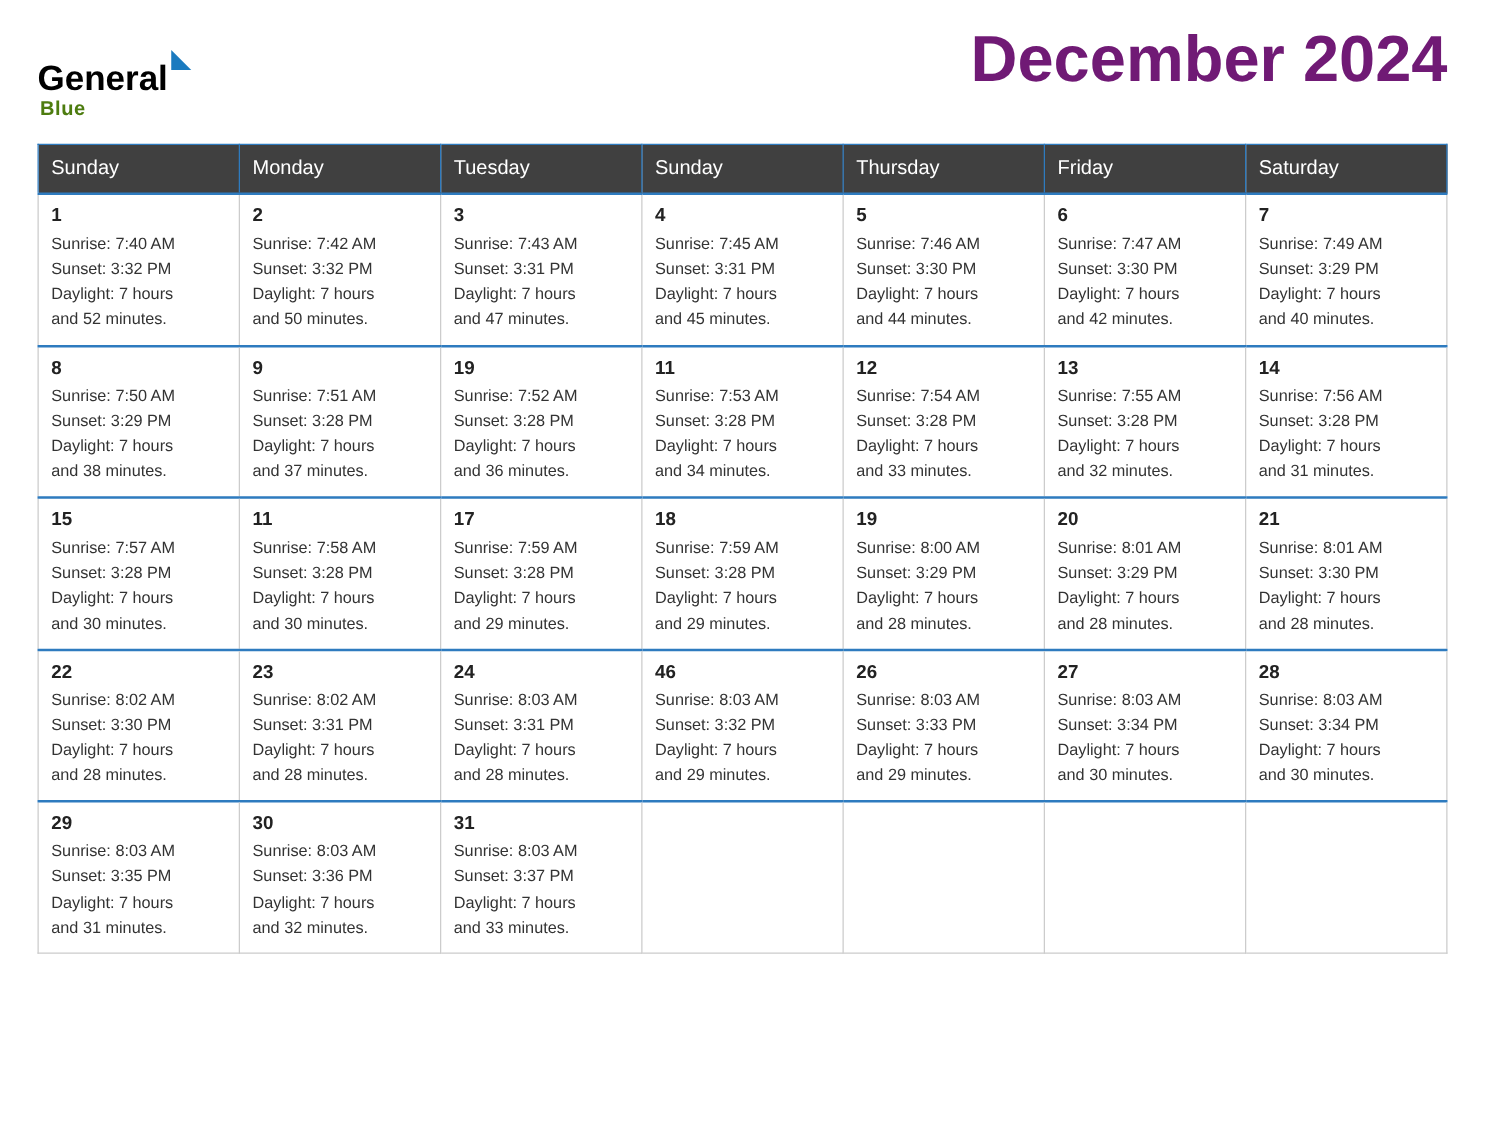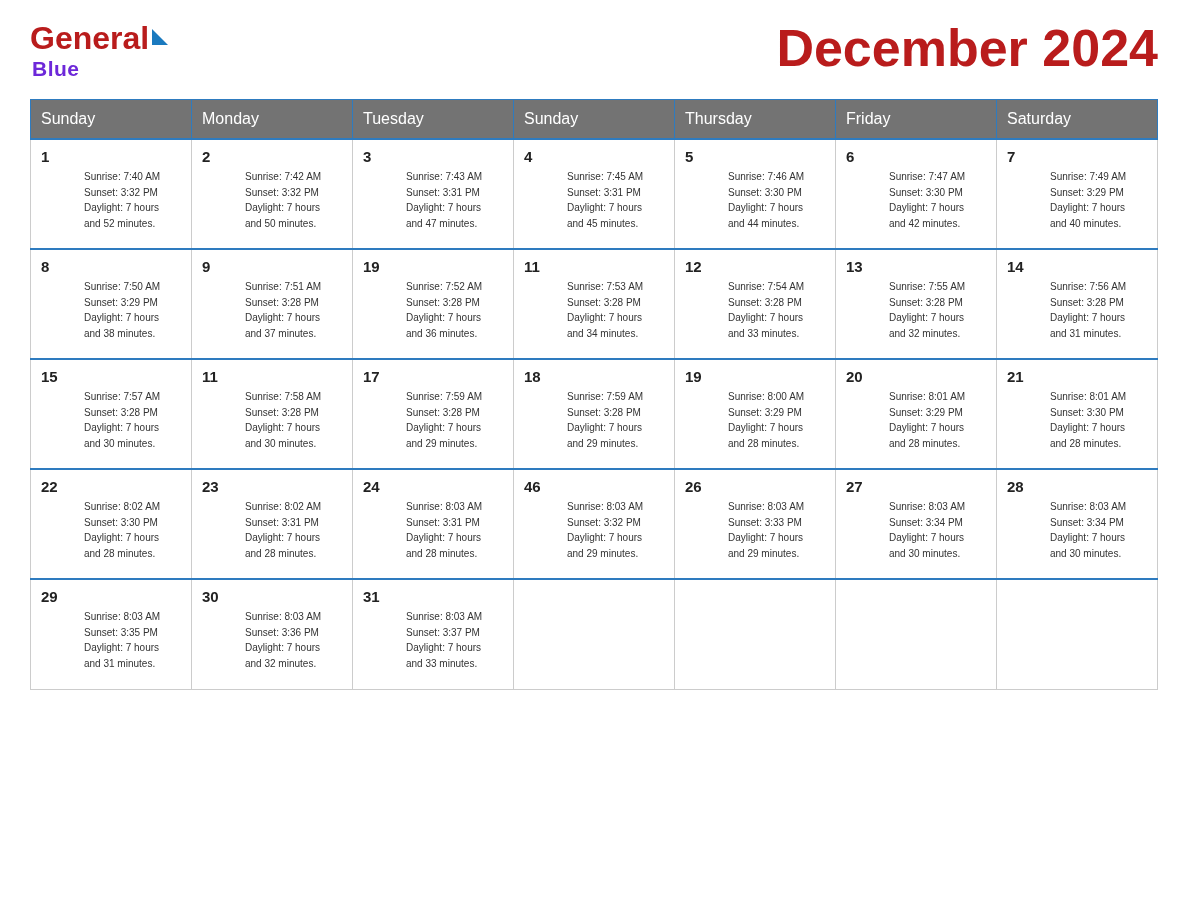--- a/index.html
+++ b/index.html
@@ -15,35 +15,35 @@
       justify-content: space-between;
       align-items: flex-start;
       margin-bottom: 18px;
     }
     .title-block {
       text-align: right;
     }
     .month-title {
       font-size: 52px;
       font-weight: bold;
-      color: #b91c1c;
+      color: #701a75;
       line-height: 1.1;
     }
     .location {
       font-size: 22px;
       color: #555;
       margin-top: 4px;
     }
     table {
       width: 100%;
       border-collapse: collapse;
       table-layout: fixed;
     }
     th {
-      background-color: #737373;
+      background-color: #404040;
       color: #fff;
       font-size: 16px;
       font-weight: normal;
       padding: 10px 10px;
       text-align: left;
       border: 1px solid #2e7bbf;
     }
     td {
       vertical-align: top;
       padding: 8px 10px 10px 10px;
@@ -58,49 +58,48 @@
       border-top: 2px solid #2e7bbf;
     }
     .day-num {
       font-size: 15px;
       font-weight: bold;
       color: #222;
       display: block;
       margin-bottom: 4px;
     }
     .day-info {
-      font-size: 10px;
+      font-size: 13px;
       color: #333;
       line-height: 1.55;
-      margin-left: 43px;
     }
     .logo-wrapper {
       display: flex;
       flex-direction: column;
       align-items: flex-start;
     }
     .logo-line1 {
       display: flex;
       align-items: center;
     }
     .logo-line2 {
-      font-size: 21px;
+      font-size: 16px;
       font-weight: bold;
-      color: #6d28d9;
+      color: #4d7c0f;
       letter-spacing: 0.5px;
       margin-left: 2px;
     }
   </style>
 </head>
 <body>
 
 <div class="header">
   <div class="logo-wrapper">
     <div class="logo-line1">
-      <span style="font-size:32px;font-weight:bold;color:#b91c1c;">General</span>
+      <span style="font-size:28px;font-weight:bold;color:#000000;margin-top:27px;">General</span>
       <span style="display:inline-block;width:0;height:0;border-left:16px solid #1a7abf;border-top:16px solid transparent;margin-left:3px;position:relative;top:-2px;"></span>
     </div>
     <div class="logo-line2">Blue</div>
   </div>
   <div class="title-block">
     <div class="month-title">December 2024</div>
   </div>
 </div>
 
 <table>

